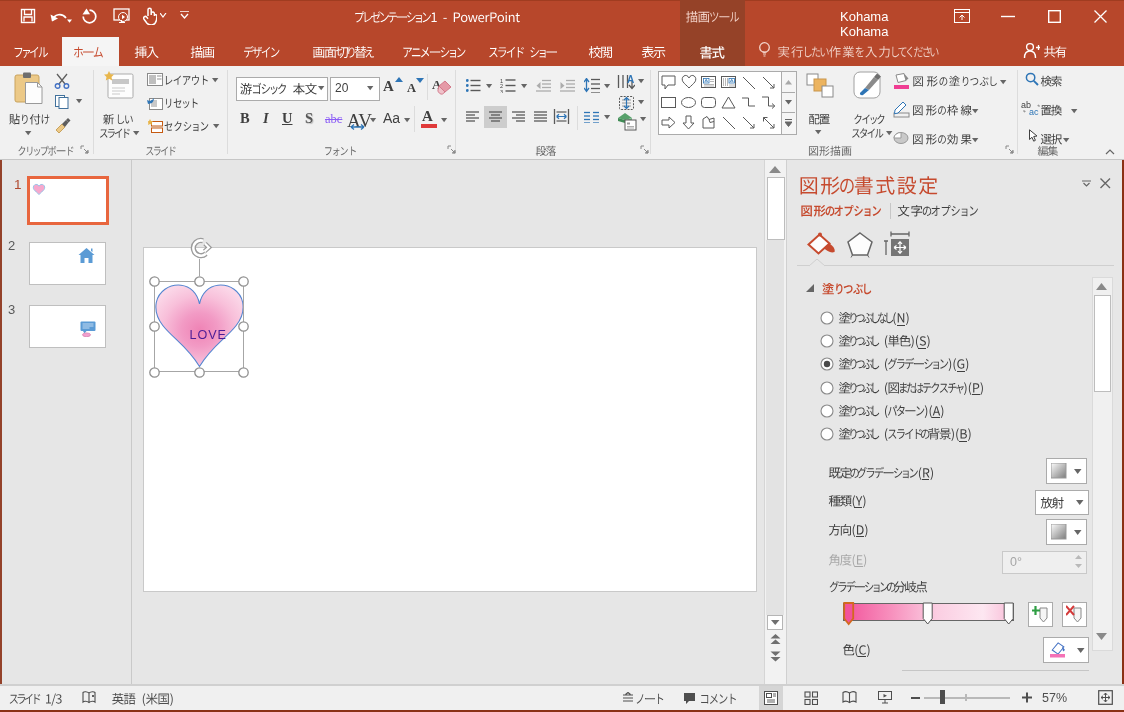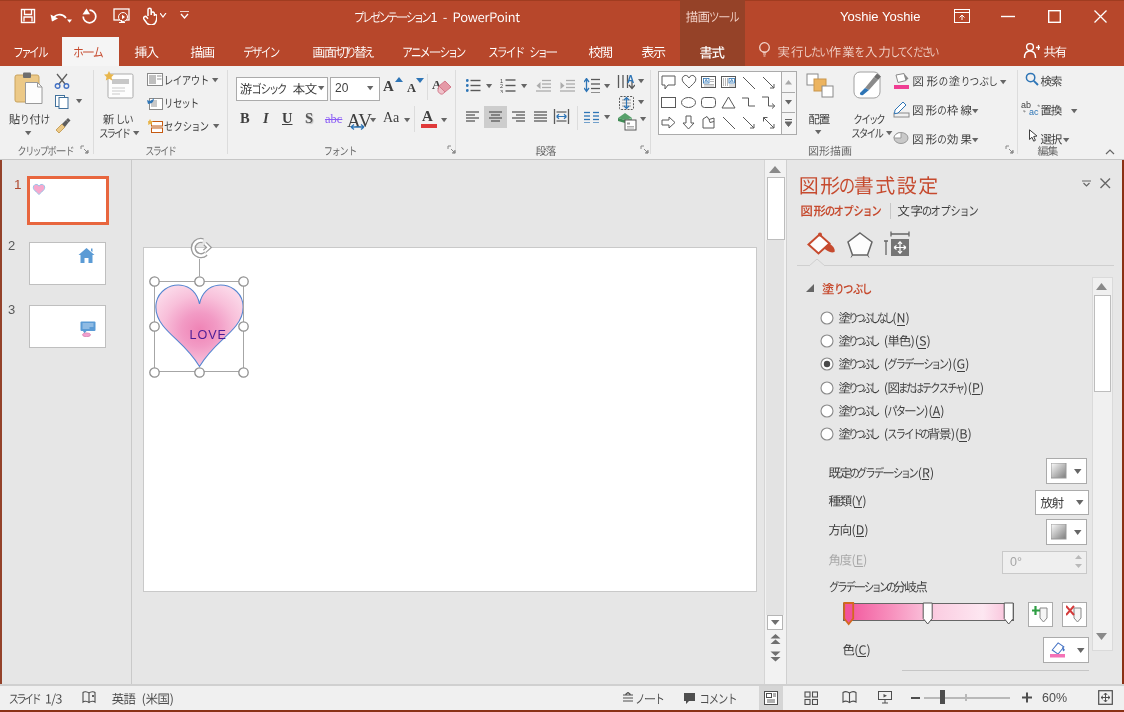--- a/index.html
+++ b/index.html
@@ -232,21 +232,21 @@
     </svg>
 <svg style="position:absolute;left:686.0px;top:9.0px;overflow:visible" width="55" height="4">
       <g transform="translate(0,12.5) scale(0.012500)" fill="#F4D4CA">
         <use href="#j19" x="-24"></use>
         <use href="#j20" x="927"></use>
         <use href="#j21" transform="translate(1853,0) scale(0.82,1)"></use>
         <use href="#j5" x="2572"></use>
         <use href="#j22" transform="translate(3470,0) scale(0.82,1)"></use>
       </g>
     </svg>
-<div style="position:absolute;left:840px;top:9px;width:100px;height:16px;font-size:13px;color:#FFFFFF;">Yoshie Yoshie</div>
+<div style="position:absolute;left:840px;top:9px;width:100px;height:16px;font-size:13px;color:#FFFFFF;">Kohama Kohama</div>
 <svg style="position:absolute;left:954px;top:9px;" width="16" height="15" viewBox="0 0 16 15">
       <rect x="0.5" y="0.5" width="15" height="13" fill="none" stroke="#FFFFFF"></rect>
       <path d="M0.5,3.5 h15 M8,11 v-5 M5.5,8.5 L8,6 L10.5,8.5" stroke="#FFFFFF" fill="none"></path>
     </svg>
 <svg style="position:absolute;left:1001px;top:15px;" width="14" height="3" viewBox="0 0 14 3">
       <path d="M0,1.5 h14" stroke="#FFFFFF" stroke-width="1.4"></path>
     </svg>
 <svg style="position:absolute;left:1048px;top:10px;" width="13" height="13" viewBox="0 0 13 13">
       <rect x="0.7" y="0.7" width="11.6" height="11.6" fill="none" stroke="#FFFFFF" stroke-width="1.4"></rect>
     </svg>
@@ -588,21 +588,21 @@
 <div style="position:absolute;left:282px;top:110px;width:12px;height:18px;font-size:14.5px;color:#3F3F3F;font-family:'Liberation Serif',serif;font-weight:bold"><span style="text-decoration:underline">U</span></div>
 <div style="position:absolute;left:305px;top:110px;width:12px;height:18px;font-size:14.5px;color:#585858;font-family:'Liberation Serif',serif;font-weight:bold;text-shadow:1px 1px 1px #bbb">S</div>
 <div style="position:absolute;left:325px;top:112px;width:22px;height:16px;font-size:12.5px;color:#8b5cf6;font-family:'Liberation Serif',serif"><span style="text-decoration:line-through">abc</span></div>
 <div style="position:absolute;left:347px;top:110px;width:24px;height:16px;font-size:19px;color:#3F3F3F;font-family:'Liberation Serif',serif;font-weight:normal">AV</div>
 <svg style="position:absolute;left:349px;top:124px;" width="18" height="6" viewBox="0 0 18 6">
       <path d="M2,3 h13 M2,3 l3,-2.5 M2,3 l3,2.5 M15,3 l-3,-2.5 M15,3 l-3,2.5" stroke="#2E75B6" stroke-width="1.3" fill="none"></path>
     </svg>
 <svg style="position:absolute;left:370px;top:118px;" width="7" height="5" viewBox="0 0 7 5">
       <path d="M0,0 h6.2 l-3.1,4.2 z" fill="#666"></path>
     </svg>
-<div style="position:absolute;left:383px;top:110px;width:22px;height:18px;font-size:14px;color:#3F3F3F;font-family:Liberation Serif, serif">Aa</div>
+<div style="position:absolute;left:383px;top:110px;width:22px;height:18px;font-size:14px;color:#3F3F3F;font-family:Liberation Sans, sans-serif">Aa</div>
 <svg style="position:absolute;left:404px;top:118px;" width="7" height="5" viewBox="0 0 7 5">
       <path d="M0,0 h6.2 l-3.1,4.2 z" fill="#666"></path>
     </svg>
 <div style="position:absolute;left:414px;top:106px;width:1px;height:26px;background:#DCDCDC"></div>
 <div style="position:absolute;left:422px;top:108px;width:16px;height:18px;font-size:15px;color:#3F3F3F;font-family:'Liberation Serif',serif;font-weight:bold">A</div>
 <div style="position:absolute;left:421px;top:124px;width:16px;height:4px;background:#E03A3A"></div>
 <svg style="position:absolute;left:441px;top:118px;" width="7" height="5" viewBox="0 0 7 5">
       <path d="M0,0 h6.2 l-3.1,4.2 z" fill="#666"></path>
     </svg>
 <svg style="position:absolute;left:466px;top:79px;" width="15" height="13" viewBox="0 0 15 13">
@@ -1455,17 +1455,17 @@
     </svg>
 <svg style="position:absolute;left:911px;top:696px;" width="10" height="4" viewBox="0 0 10 4">
       <path d="M0,2 h9" stroke="#4E4E4E" stroke-width="2"></path>
     </svg>
 <div style="position:absolute;left:924px;top:697px;width:86px;height:1.5px;background:#B9B9B9"></div>
 <div style="position:absolute;left:965px;top:694px;width:1.5px;height:7px;background:#B9B9B9"></div>
 <div style="position:absolute;left:940px;top:690px;width:5px;height:14px;background:#4E4E4E"></div>
 <svg style="position:absolute;left:1022px;top:692px;" width="11" height="11" viewBox="0 0 11 11">
       <path d="M0,5.5 h10 M5,0.5 v10" stroke="#4E4E4E" stroke-width="2"></path>
     </svg>
-<div style="position:absolute;left:1042px;top:691px;width:34px;height:14px;font-size:12.5px;color:#4E4E4E;">60%</div>
+<div style="position:absolute;left:1042px;top:691px;width:34px;height:14px;font-size:12.5px;color:#4E4E4E;">57%</div>
 <svg style="position:absolute;left:1098px;top:690px;" width="15" height="15" viewBox="0 0 15 15">
       <rect x="0.7" y="0.7" width="13.6" height="13.6" fill="none" stroke="#4E4E4E" stroke-width="1.2"></rect>
       <path d="M7.5,3 v9 M3,7.5 h9 M7.5,3 l-1.7,2 M7.5,3 l1.7,2 M7.5,12 l-1.7,-2 M7.5,12 l1.7,-2 M3,7.5 l2,-1.7 M3,7.5 l2,1.7 M12,7.5 l-2,-1.7 M12,7.5 l-2,1.7" stroke="#4E4E4E" fill="none"></path>
     </svg>
 </div>
 </body></html>

